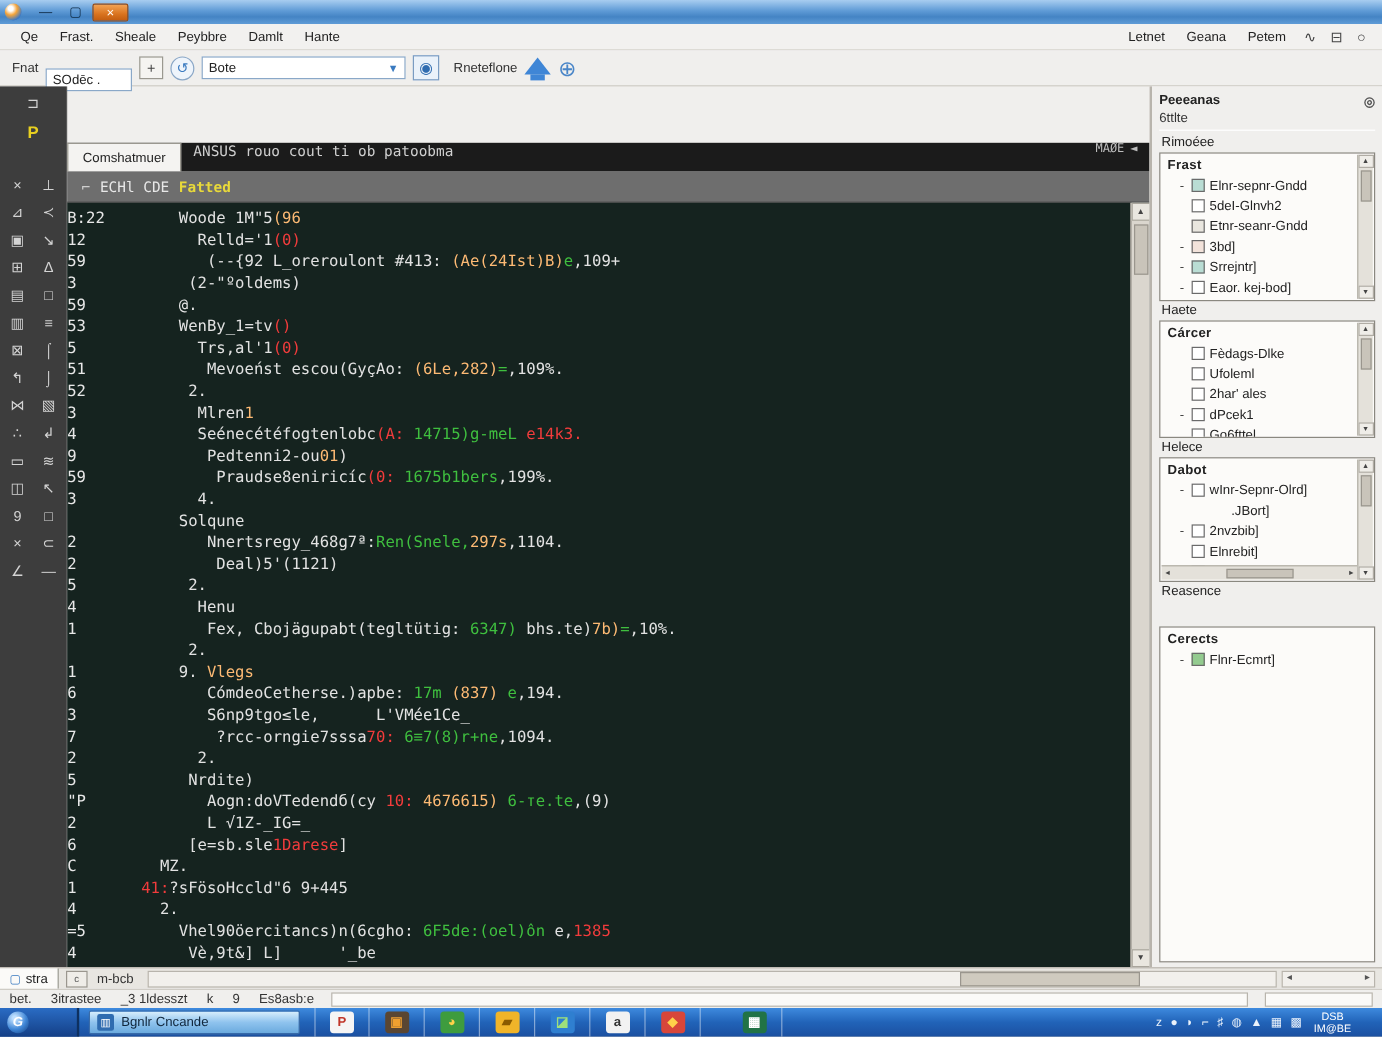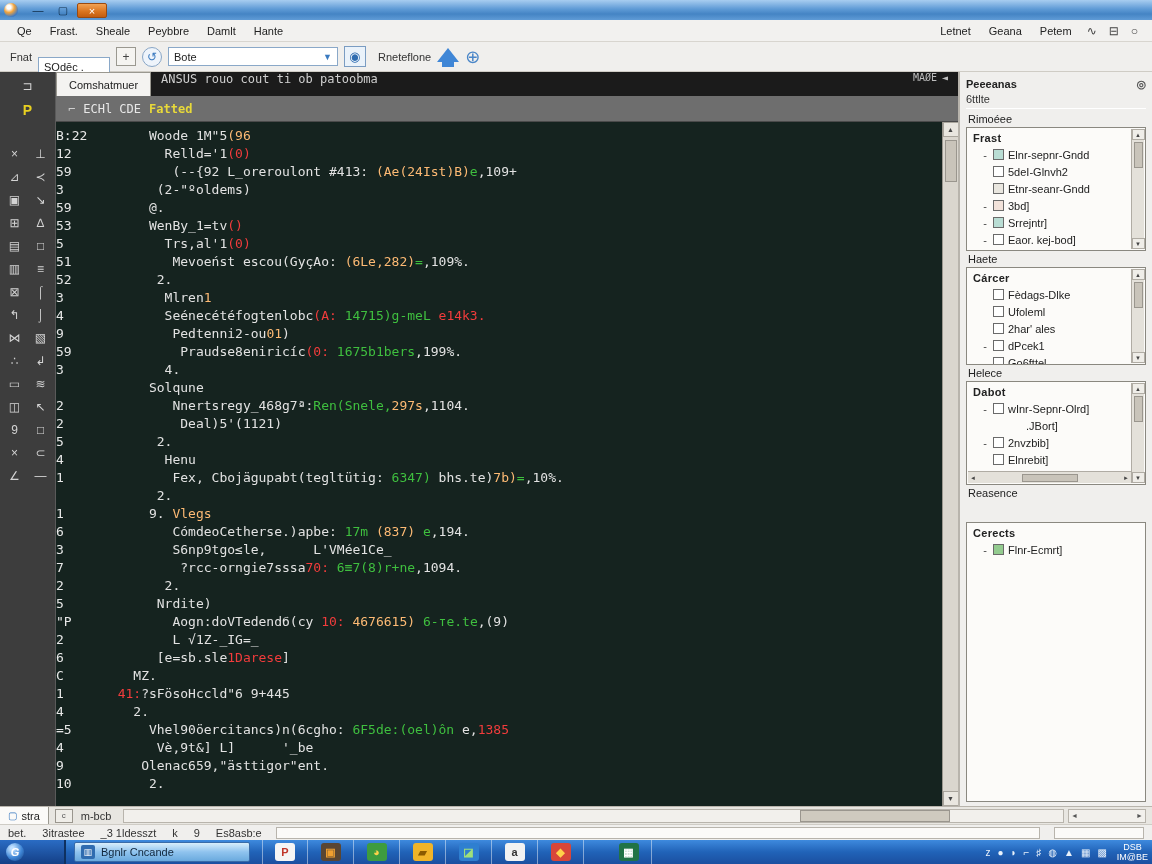--- a/index.html
+++ b/index.html
@@ -54,21 +54,21 @@
   
   .tool-strip { width:55px; background:#3d3d3d; color:#d4d4d4; padding-top:4px;
     display:flex; flex-direction:column; align-items:center; }
   .strip-top { display:flex; flex-direction:column; gap:4px; margin-bottom:24px; }
   .strip-grid { display:grid; grid-template-columns:22px 22px; gap:3px 4px; }
   .tool-icon { width:22px; height:20px; text-align:center; line-height:20px; font-size:12px; }
   .tool-icon.yellow { color:#e8d020; font-weight:bold; font-size:14px; }
 
   
   .editor-col { flex:1; display:flex; flex-direction:column; min-width:0; border-left:1px solid #5a5a5a; }
-  .tab-row { height:24px; display:flex; background:#1b1b1b; }
+  .tab-row { height:24px; display:flex; background:#1b1b1b;margin-top:47px; }
   .doc-tab { background:#f4f3f1; border:1px solid #9a9890; border-bottom:none; color:#222;
     padding:0 12px; display:flex; align-items:center; }
   .console-bar { flex:1; color:#cfcfcf; display:flex; align-items:flex-start; padding:0 10px;
     font-family:"DejaVu Sans Mono", monospace; font-size:12px; }
   .console-right { margin-left:auto; display:flex; align-items:center; gap:5px; font-size:10px; color:#bdbdbd; }
   .gray-strip { height:26px; background:#6e6e6e; color:#e8e8e8; display:flex; align-items:center;
     gap:8px; padding:0 12px; font-family:"DejaVu Sans Mono", monospace; font-size:12px;
     border-bottom:1px solid #4a4a4a; }
   .gray-strip .hl { color:#e8d93a; font-weight:bold; }
   .gray-strip .dim { color:#cfcfcf; }
@@ -152,21 +152,21 @@
   .task-btn .tb-icon { width:14px; height:14px; background:#2f6cb0; color:#fff; font-size:9px;
     text-align:center; line-height:14px; border-radius:2px; }
   .app-btns { display:flex; height:100%; margin-left:12px; }
   .app-btn { width:46px; height:100%; border-right:1px solid rgba(255,255,255,.45);
     display:flex; align-items:center; justify-content:center; }
   .app-btn:first-child { border-left:1px solid rgba(255,255,255,.45); }
   .app-btn .ai { width:20px; height:18px; border-radius:3px; font-size:11px; font-weight:bold;
     text-align:center; line-height:18px; }
   .app-gap { width:22px; }
   .tray { margin-left:auto; display:flex; align-items:center; gap:7px; color:#eaf2fb; font-size:10px; }
-  .clock { text-align:center; color:#fff; font-size:9px; line-height:10px; margin:0 0 0 10px; }
+  .clock { text-align:center; color:#fff; font-size:9px; line-height:10px; margin:0 22px 0 10px; }
 </style>
 </head>
 <body>
 
 <div class="titlebar">
   <span class="app-icon"></span>
   <span class="win-btn">—</span>
   <span class="win-btn">▢</span>
   <span class="win-btn close">×</span>
 </div>

